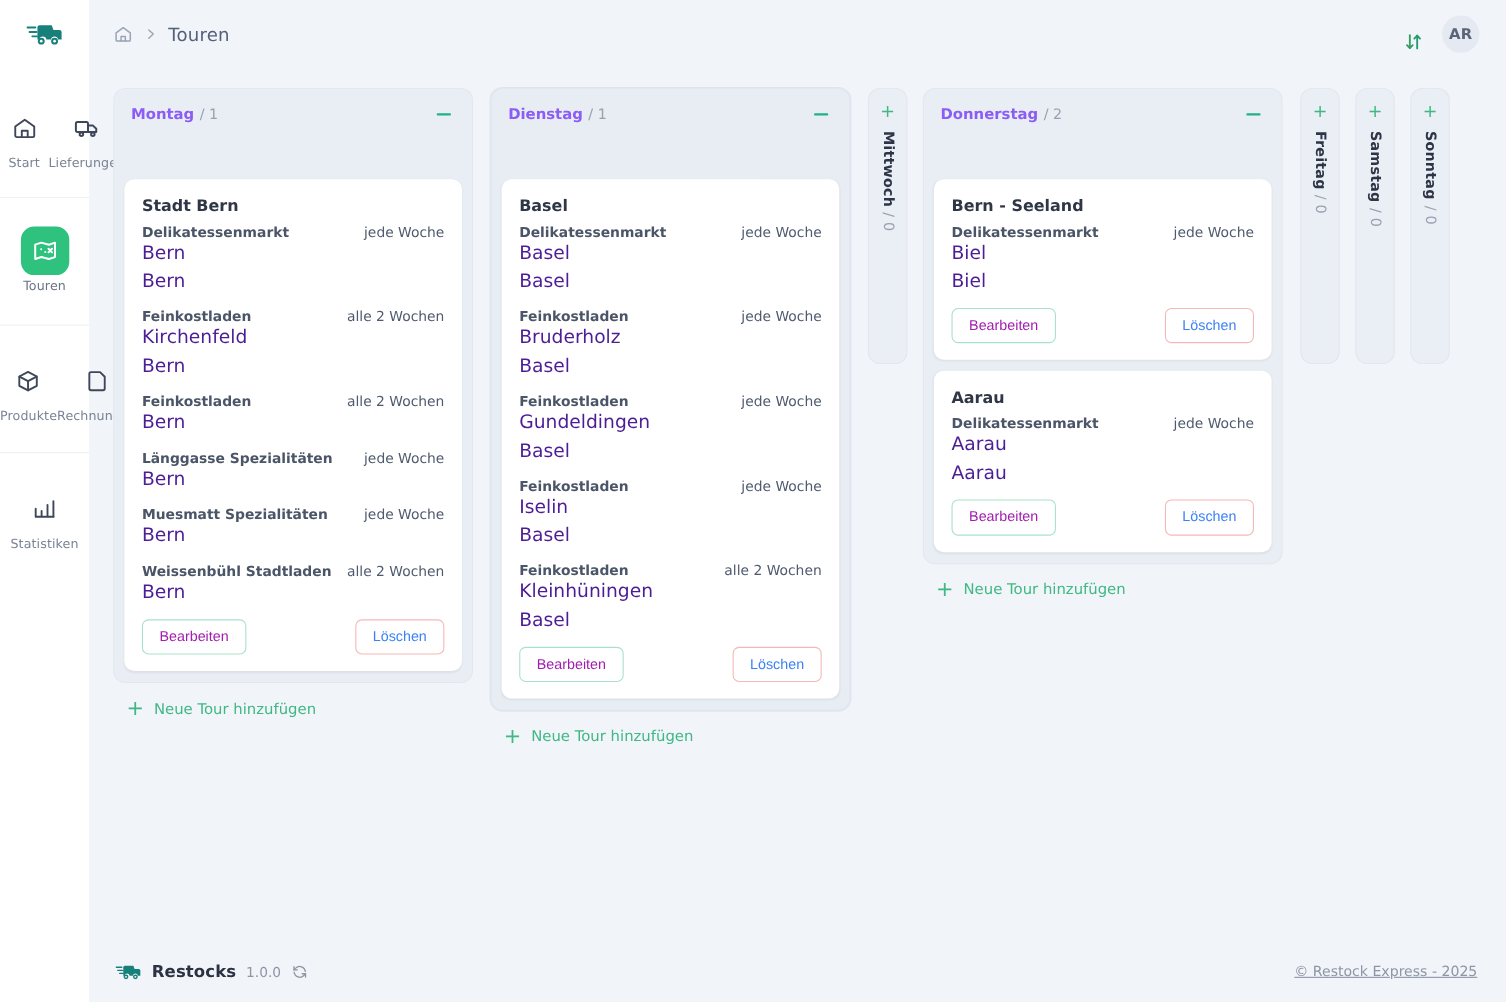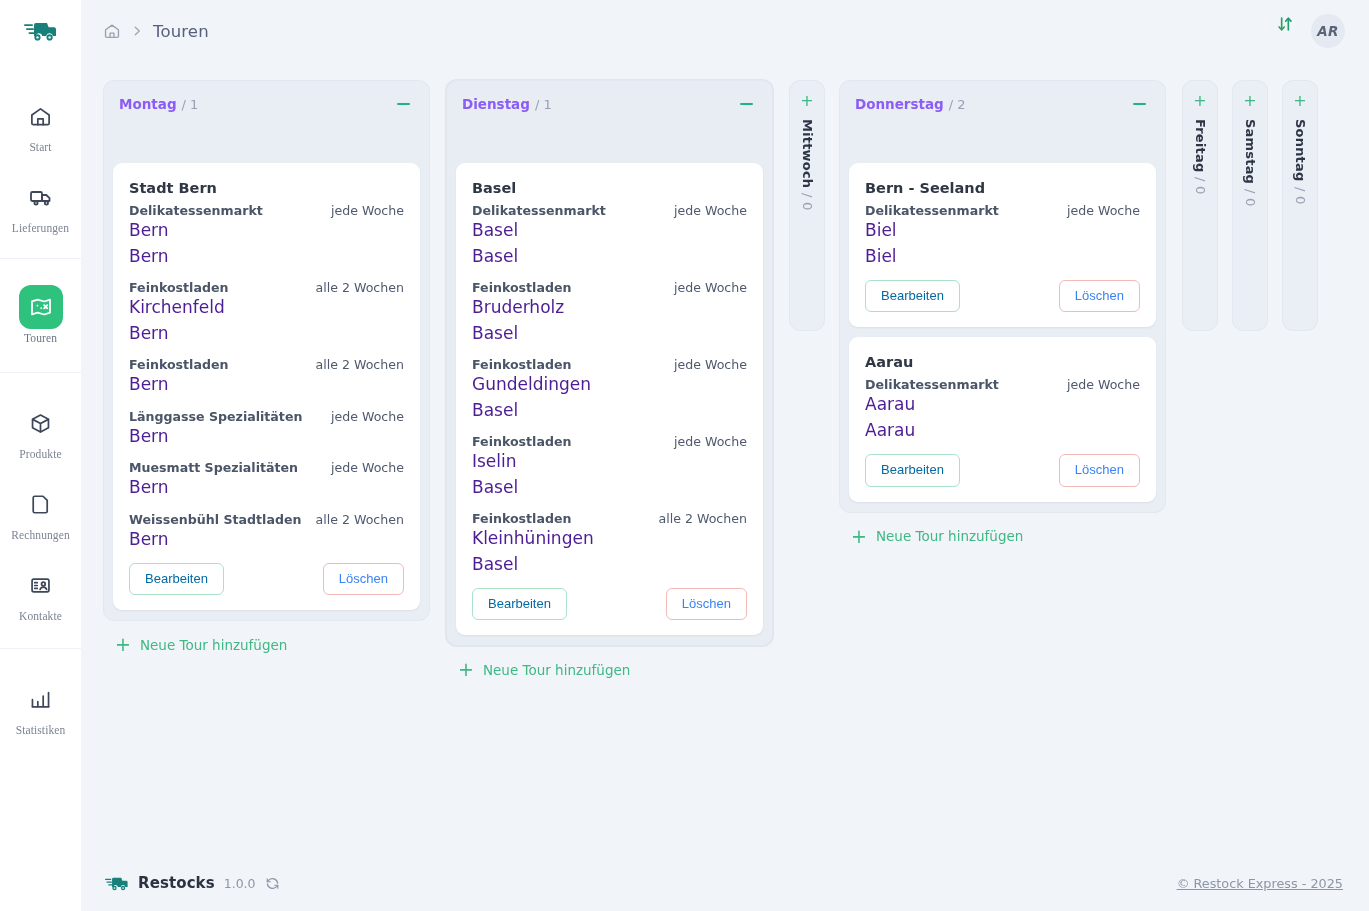--- a/index.html
+++ b/index.html
@@ -12,21 +12,21 @@
   }
   .app{ display:flex; width:1369px; height:911px; }
 
   
   .sidebar{
     width:81px; height:911px; background:#ffffff;
     display:flex; flex-direction:column; align-items:center;
     flex:0 0 81px; position:relative;
   }
   .logo-wrap{ height:62px; display:flex; align-items:center; justify-content:center; width:100%; }
-  .nav-group{ width:100%; display:flex; flex-direction:column; align-items:flex-end;font-family:Liberation Serif, serif; }
+  .nav-group{ width:100%; display:flex; flex-direction:row; align-items:flex-end; }
   .nav-group + .nav-group{ border-top:1px solid #eef1f6; }
   .nav-item{
     width:100%; display:flex; flex-direction:column; align-items:center;
     padding:12px 0 10px; cursor:pointer; text-decoration:none;
   }
   .nav-icon{
     width:44px;height:44px;border-radius:12px;
     display:flex;align-items:center;justify-content:center;
     color:#3d4759;
   }
@@ -41,21 +41,21 @@
   
   .main{ flex:1; position:relative; height:911px; display:flex; flex-direction:column; }
   .topbar{
     height:62px; flex:0 0 62px; display:flex; align-items:center;
     padding:0 24px 0 22px;
   }
   .breadcrumb{ display:flex; align-items:center; gap:9px; }
   .crumb-home{ display:flex; align-items:center; color:#9aa3b2; }
   .crumb-sep{ color:#9aa3b2; display:flex; align-items:center; }
   .crumb-text{ font-size:16.5px; color:#55607a; letter-spacing:.15px; }
-  .topbar-right{ margin-left:auto; display:flex; align-items:flex-start; gap:16px;font-style:italic; }
+  .topbar-right{ margin-left:auto; display:flex; align-items:flex-end; gap:16px; }
   .avatar{
     width:34px;height:34px;border-radius:50%;background:#e4e9f2;
     display:flex;align-items:center;justify-content:center;
     font-size:13.5px;color:#5b6479;font-weight:600;letter-spacing:.4px;
   }
 
   
   .board{
     flex:1; display:flex; align-items:flex-start; gap:0;
     padding:18px 0 0 22px; overflow:hidden;
@@ -90,21 +90,21 @@
   .stop:last-of-type{ margin-bottom:14px; }
   .stop-row{ display:flex; align-items:center; }
   .stop-title{ font-size:12.6px; font-weight:700; color:#4b5costly; color:#4b5568; }
   .stop-freq{ margin-left:auto; font-size:12.6px; color:#4f5a6e; padding-left:10px; white-space:nowrap; }
   .stop-sub{ font-size:17px; color:#4c1d95; line-height:1.5; }
   .card-actions{ display:flex; align-items:center; }
   .btn{
     border-radius:6px; font-size:13px; padding:8px 15px; cursor:pointer;
     background:#ffffff; line-height:1.1;
   }
-  .btn-edit{ border:1px solid #a9e2c9; color:#0369a1; }
+  .btn-edit{ border:1px solid #a9e2c9; color:#a21caf; }
   .btn-del{ border:1px solid #f3b9b6; color:#3b82f6; margin-left:auto; }
 
   .add-tour{
     display:flex; align-items:center; gap:9px; margin:14px 0 0 12px;
     color:#3fb883; font-size:13.5px; cursor:pointer;
   }
   .add-tour .plus{ font-size:19px; line-height:1; color:#3fb883; font-weight:400; }
 
   
   .col-collapsed{

